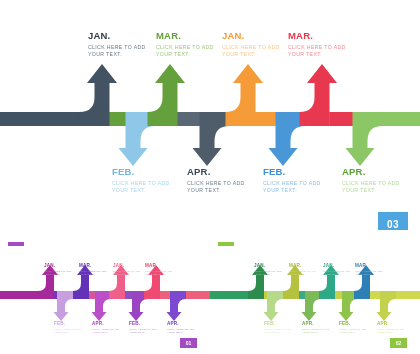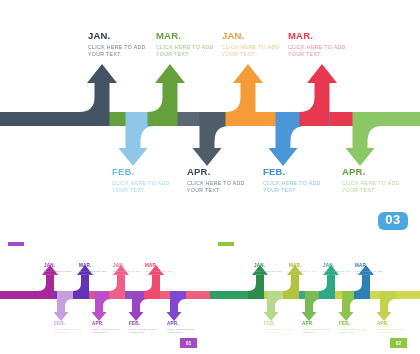--- a/index.html
+++ b/index.html
@@ -19,22 +19,22 @@
     font-size:9.5px;font-weight:bold;letter-spacing:.2px;
     line-height:11px;margin:0 0 3px 0;
   }
   .lbl .body{
     font-size:5.2px;letter-spacing:.35px;line-height:7px;
     text-transform:uppercase;white-space:pre-line;
   }
 
   
   .badge{
-    position:absolute;display:flex;align-items:flex-start;justify-content:center;
-    color:#fff;font-size:13px;font-weight:bold;letter-spacing:.5px;border-radius:6px;
+    position:absolute;display:flex;align-items:flex-end;justify-content:center;
+    color:#fff;font-size:10px;font-weight:bold;letter-spacing:.5px;
   }
   #badge03{left:378px;top:212px;width:30px;height:18px;background:#4ea6e0;}
 
   
   .thumb{position:absolute;top:235px;width:210px;height:119px;background:#fff;
          overflow:hidden;}
   #thumb1{left:0;}
   #thumb2{left:210px;}
   .thumb svg{position:absolute;left:0;top:0;}
   .tick{position:absolute;left:8px;top:7px;width:16px;height:4px;}

